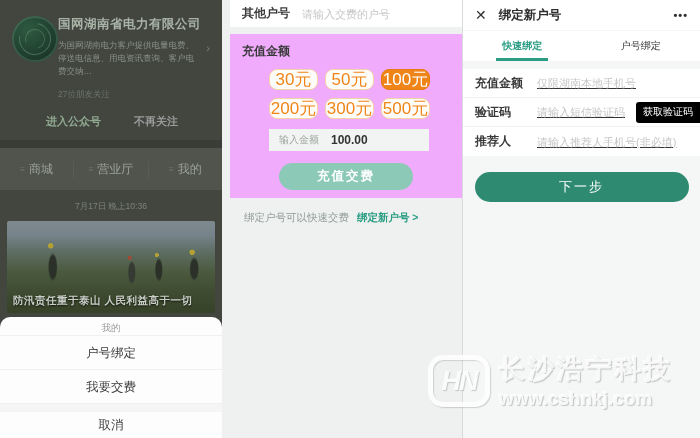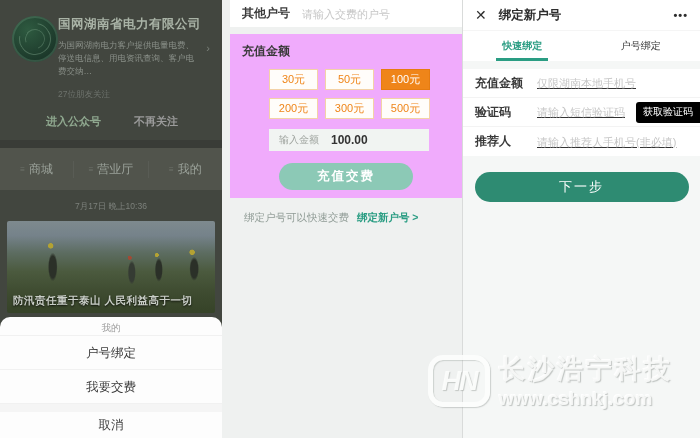--- a/index.html
+++ b/index.html
@@ -66,21 +66,21 @@
   .mp-row1 { height:27px; background:#fff; display:flex; align-items:center; padding:0 12px; }
   .mp-label { font-size:12px; font-weight:bold; color:#3a3a3a; white-space:nowrap; }
   .mp-row1 input { flex:1; margin-left:12px; border:none; outline:none; background:transparent;
     font-size:11px; color:#333; min-width:0; }
   .mp-row1 input::placeholder { color:#c6c6c6; }
   .mp-gap { height:7px; }
   .mp-section { background:#f0abfc; padding:9px 0 8px; }
   .mp-title { margin-left:12px; font-size:12px; font-weight:bold; color:#3a3a3a; }
   .amount-grid { margin:9px 0 0 39px; width:161px; display:grid;
     grid-template-columns:repeat(3,49px); gap:8px 7px; }
-  .amt { height:21px; line-height:19px; text-align:center; font-size:11px; border-radius:0;
+  .amt { height:21px; line-height:19px; text-align:center; font-size:17px; border-radius:8px;
     border:1px solid #f3d2a6; color:#ef8519; background:#fffdfa; cursor:pointer; }
   .amt.active { background:#ef8519; border-color:#e67c10; color:#fff; }
   .amount-bar { margin:10px 0 0 39px; width:160px; height:22px; background:#f1f4f2;
     display:flex; align-items:center; padding-left:10px; }
   .amount-bar-label { font-size:10px; color:#a0a5a0; white-space:nowrap; }
   .amount-bar input { flex:1; margin-left:12px; border:none; outline:none; background:transparent;
     font-size:12px; font-weight:bold; color:#333; min-width:0; }
   .pay-btn { display:block; margin:12px auto 0; width:134px; height:27px; border:none;
     border-radius:14px; background:#8cc9b6; color:#fff; font-size:12.5px; letter-spacing:2px;
     font-weight:bold; cursor:pointer; font-family:inherit; }

